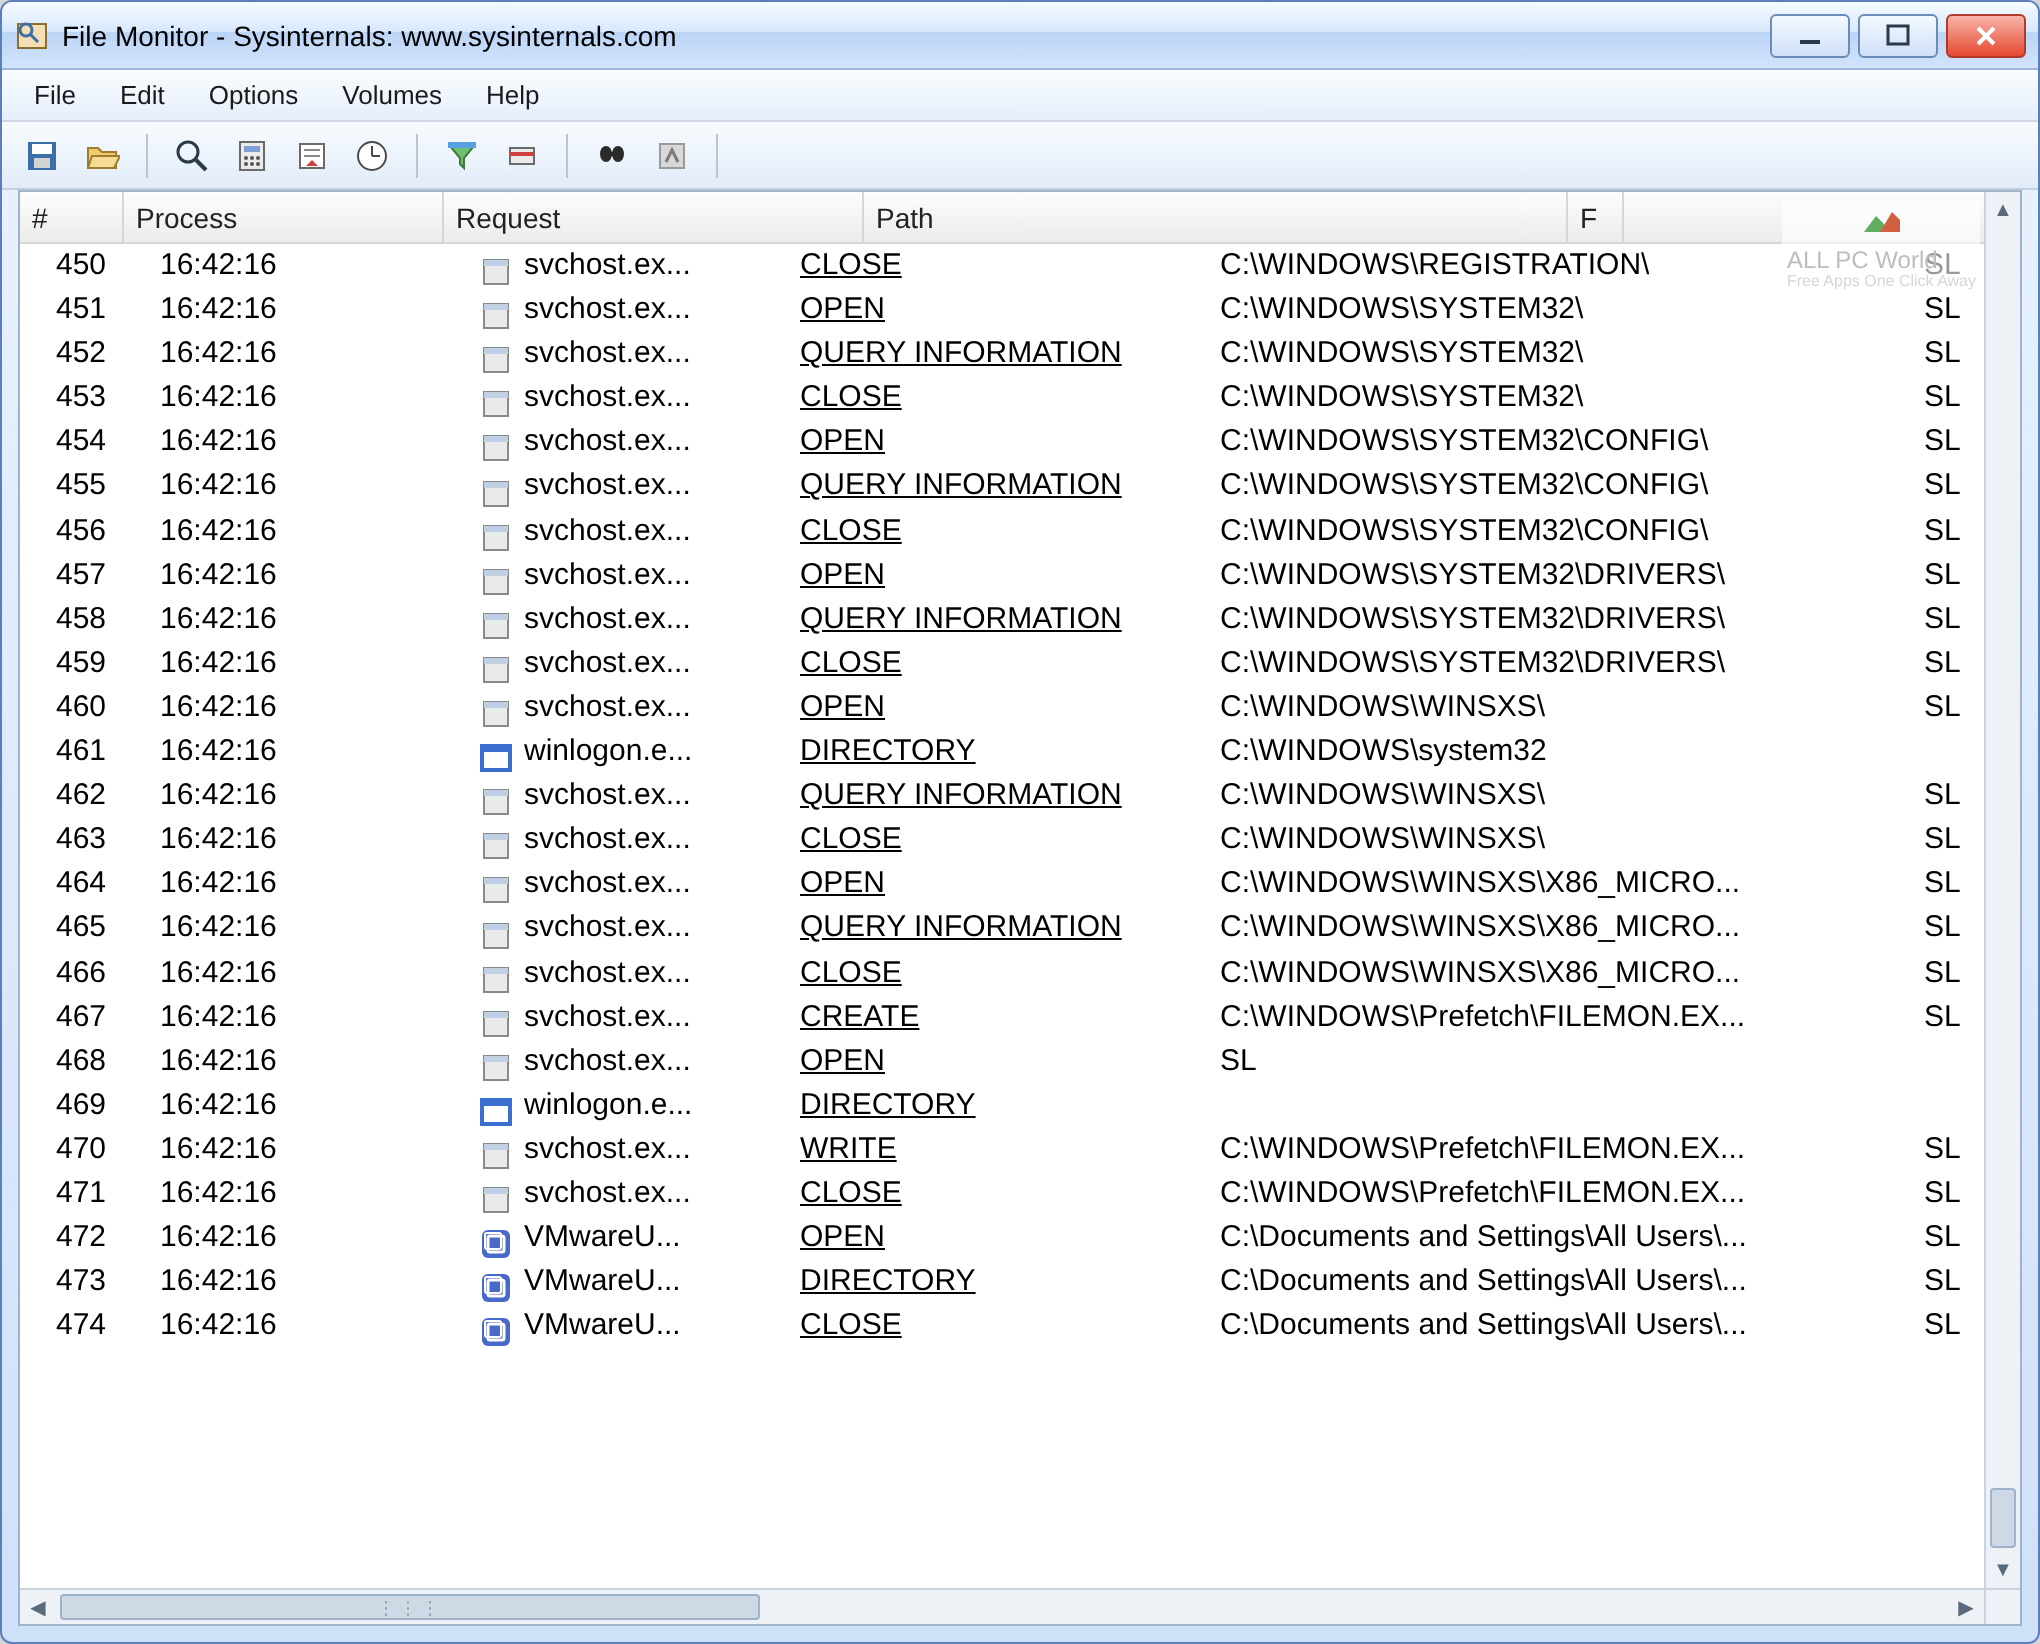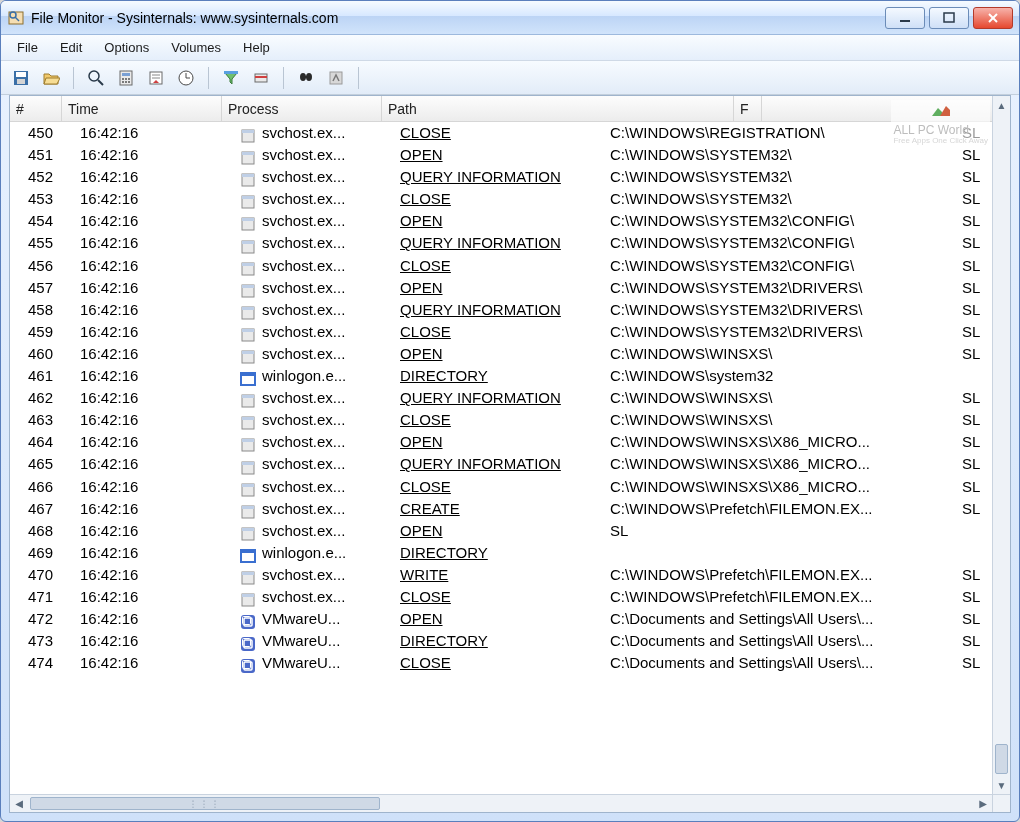--- a/index.html
+++ b/index.html
@@ -311,22 +311,22 @@
         <path d="M10 14 L16 4 L20 8 L20 14 Z" fill="#d06040"></path>
       </svg>
       <div>
         <div class="wm-text">ALL PC World</div>
         <div class="wm-sub">Free Apps One Click Away</div>
       </div>
     </div>
 
     <div class="header-row">
       <div class="col-h col-num">#</div>
-      <div class="col-h col-time">Time</div>
       <div class="col-h col-proc">Process</div>
+      <div class="col-h col-req">Request</div>
       <div class="col-h col-path">Path</div>
       <div class="col-h col-res">F</div>
     </div>
 
     <div class="rows" id="rows-container">
         <div class="row">
           <div class="cell c-num">450</div>
           <div class="cell c-time">16:42:16</div>
           <div class="cell c-proc">
             <span class="proc-icon">

